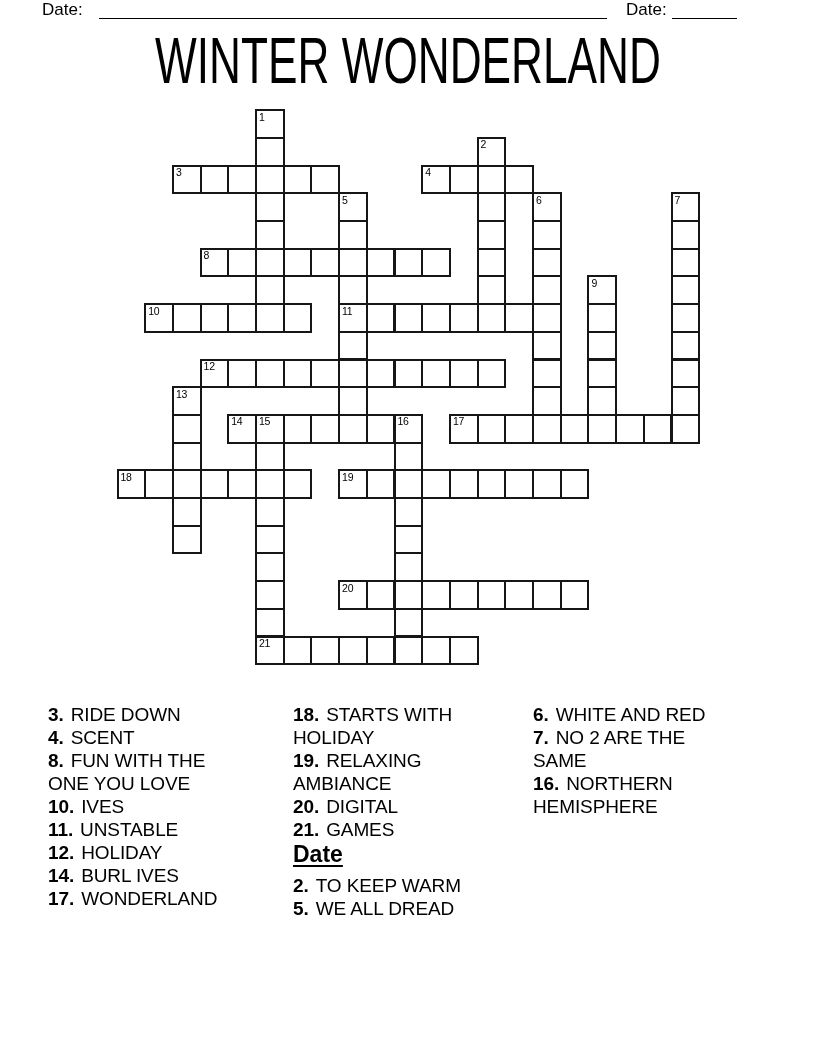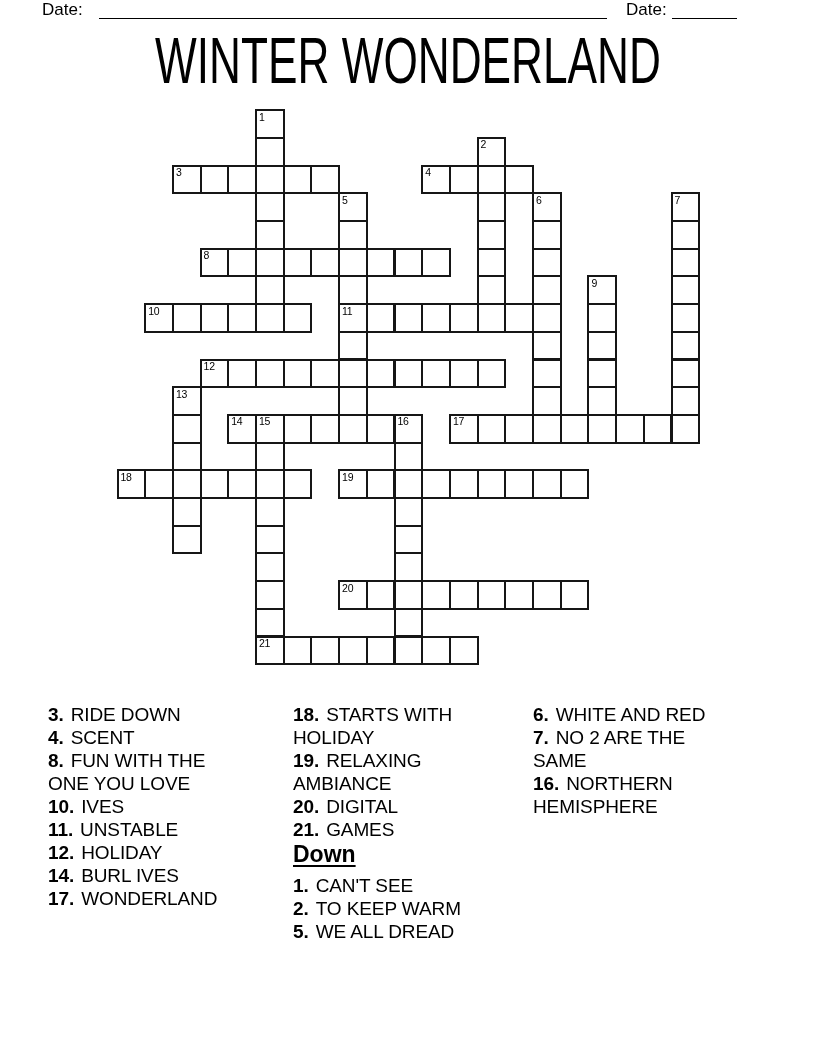--- a/index.html
+++ b/index.html
@@ -252,22 +252,21 @@
         <div class="clue"><b>14</b><span>BURL IVES</span></div>
         <div class="clue"><b>17</b><span>WONDERLAND</span></div>
       </div>
       <div class="clue-col clue-col-1">
         <div class="clue"><b>18</b><span>STARTS WITH
 HOLIDAY</span></div>
         <div class="clue"><b>19</b><span>RELAXING
 AMBIANCE</span></div>
         <div class="clue"><b>20</b><span>DIGITAL</span></div>
         <div class="clue"><b>21</b><span>GAMES</span></div>
-        <div class="clue-header">Down</div>
-        <div class="clue"><b>1</b><span>CAN'T SEE</span></div>
+        <div class="clue-header">Date</div>
         <div class="clue"><b>2</b><span>TO KEEP WARM</span></div>
         <div class="clue"><b>5</b><span>WE ALL DREAD</span></div>
       </div>
       <div class="clue-col clue-col-2">
         <div class="clue"><b>6</b><span>WHITE AND RED</span></div>
         <div class="clue"><b>7</b><span>NO 2 ARE THE
 SAME</span></div>
         <div class="clue"><b>16</b><span>NORTHERN
 HEMISPHERE</span></div>
       </div>

